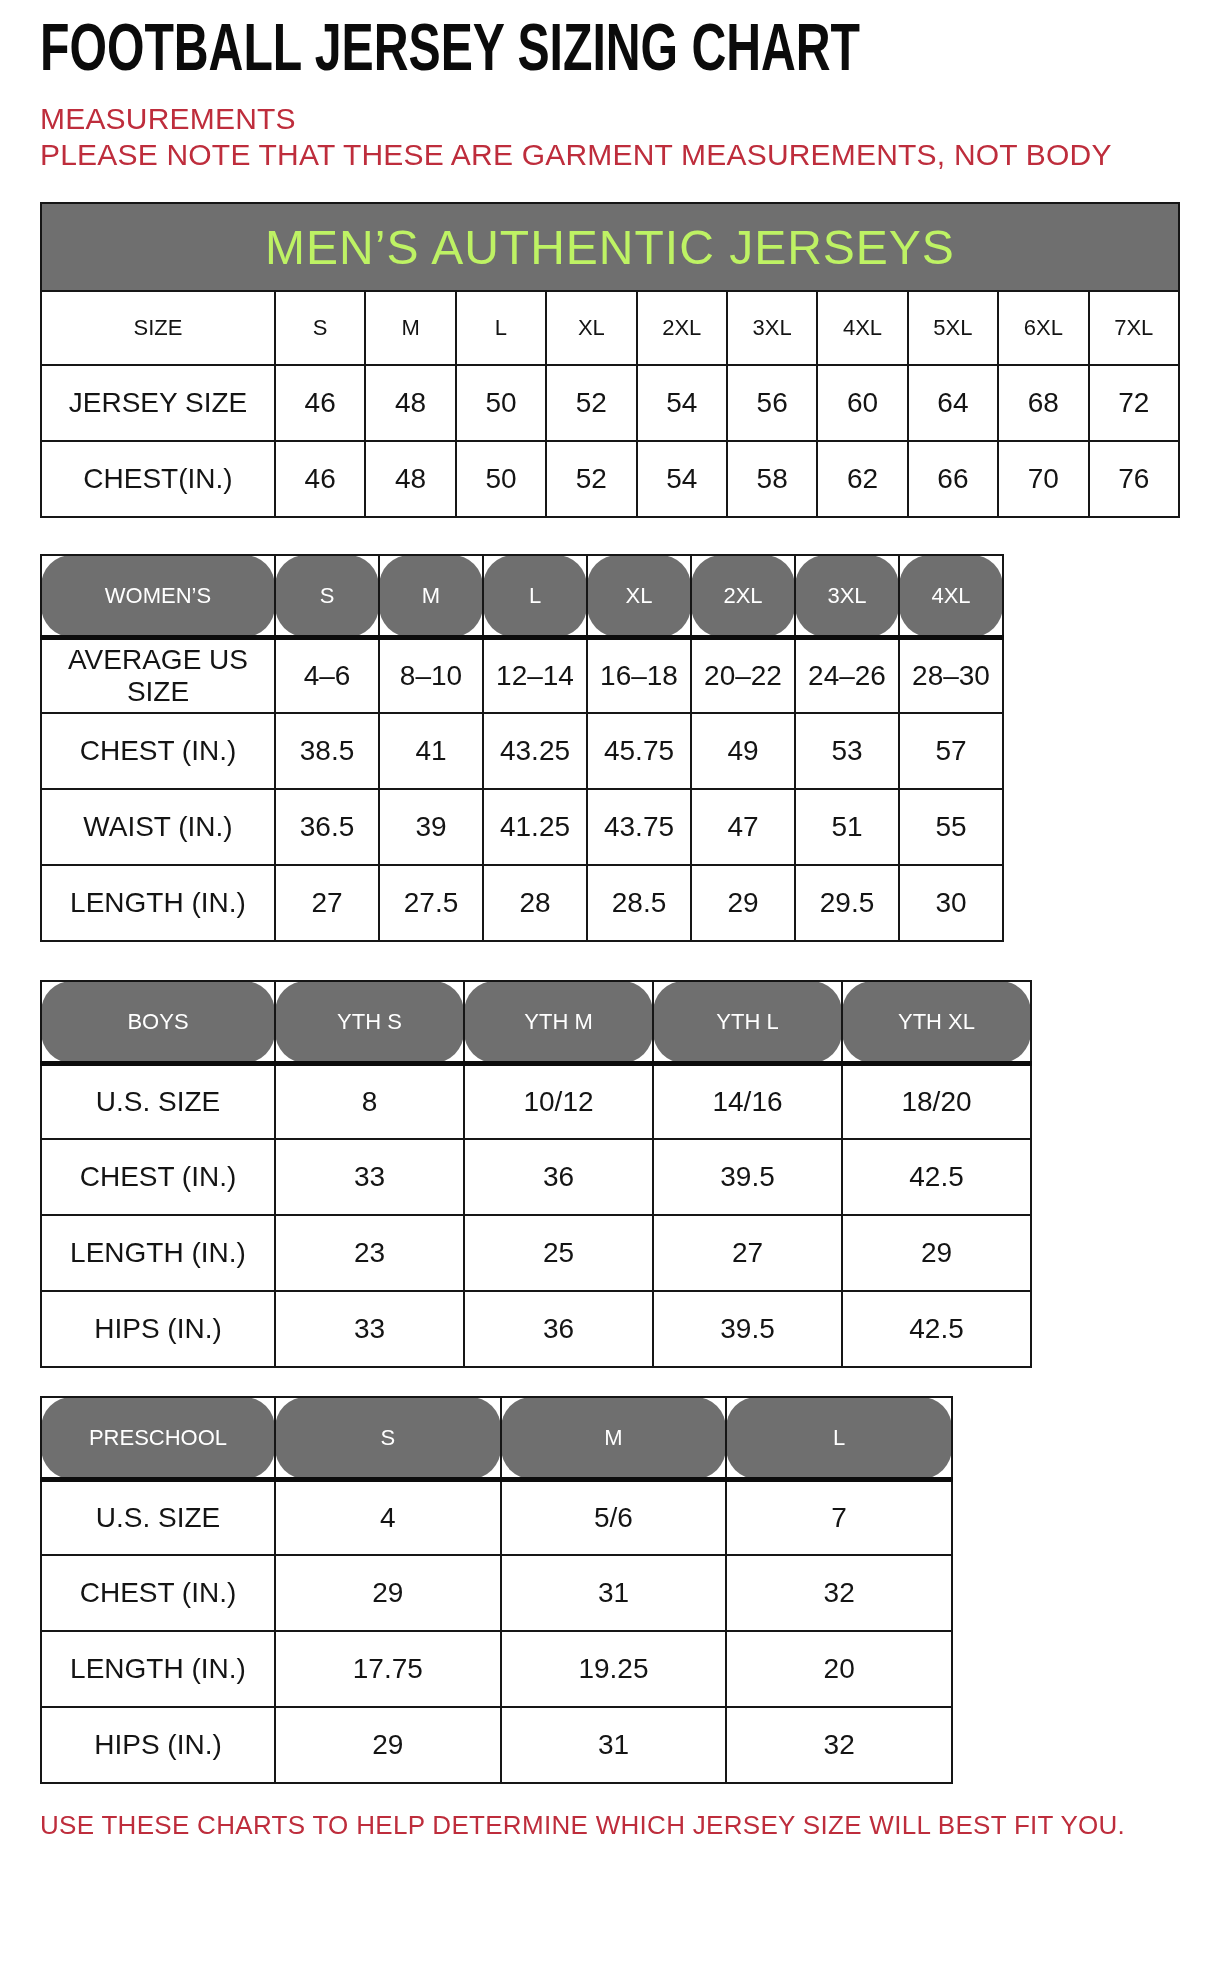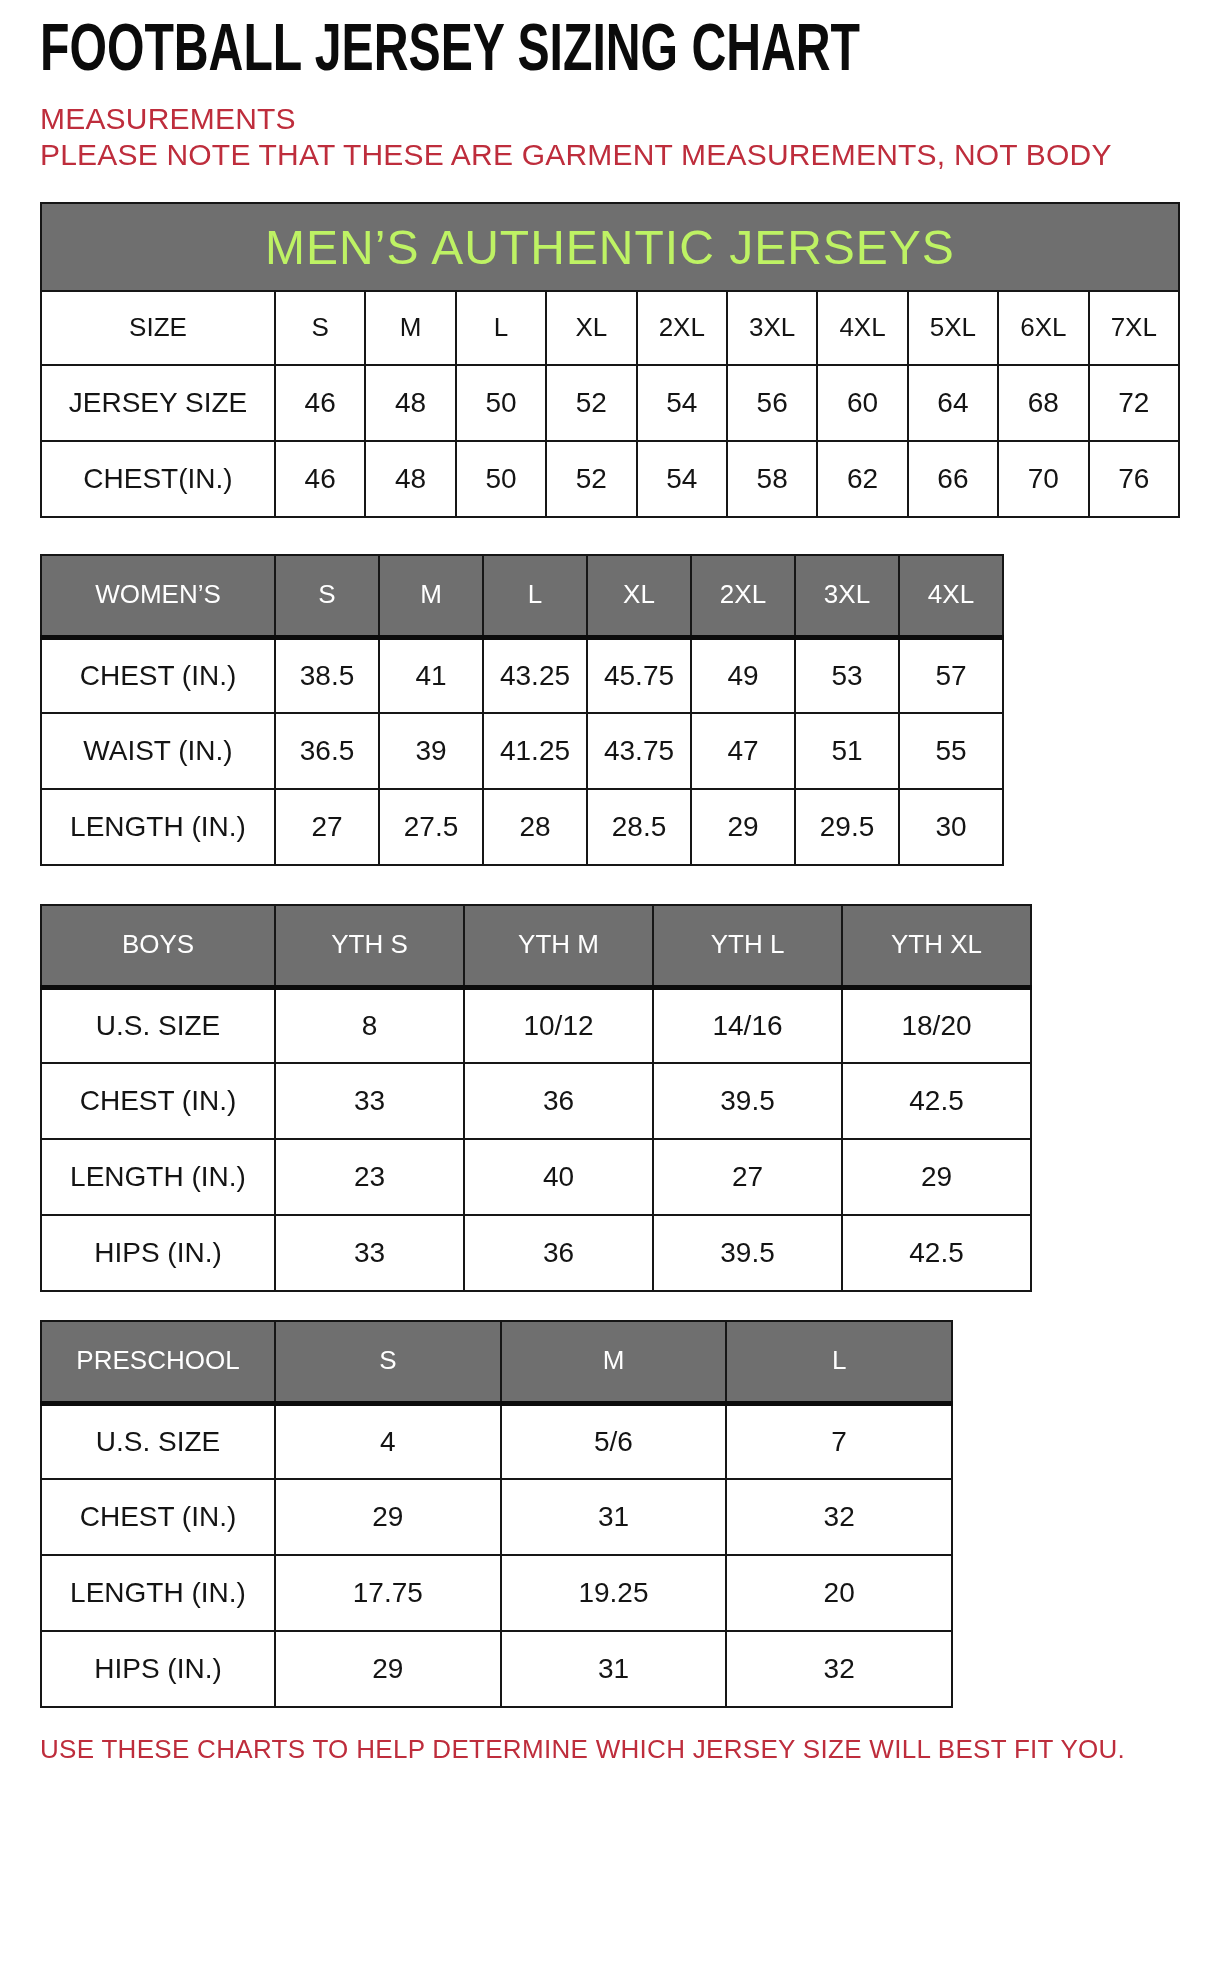--- a/index.html
+++ b/index.html
@@ -42,21 +42,21 @@
 
   table.size-table{border-collapse:collapse;table-layout:fixed;width:100%;}
   .size-table th,.size-table td{
     box-sizing:border-box;border:2px solid var(--line);
     text-align:center;vertical-align:middle;
     font-weight:normal;font-size:28px;color:var(--ink);
     height:76px;padding:2px 4px;line-height:1.15;background:#fff;
   }
   .size-table thead th{
     background:var(--header-gray);color:#ffffff;
-    border-bottom:5px solid #0c0c0c;height:82px;font-size:26px;
+    border-bottom:5px solid #0c0c0c;height:82px;font-size:22px;border-radius:31px;
   }
   .wrap-mens .size-table thead th{
     background:#ffffff;color:var(--ink);
     border-bottom:2px solid var(--line);height:74px;
   }
   col.label-col{width:234px;}
 
   .footer{
     margin:26px 0 0 0;color:var(--accent-red);
     font-size:26px;letter-spacing:.3px;white-space:nowrap;
@@ -160,20 +160,30 @@
               <th>M</th>
               <th>L</th>
               <th>XL</th>
               <th>2XL</th>
               <th>3XL</th>
               <th>4XL</th>
             </tr>
           </thead>
           <tbody>
             <tr>
+              <th scope="row">AVERAGE US SIZE</th>
+              <td>4–6</td>
+              <td>8–10</td>
+              <td>12–14</td>
+              <td>16–18</td>
+              <td>20–22</td>
+              <td>24–26</td>
+              <td>28–30</td>
+            </tr>
+            <tr>
               <th scope="row">CHEST (IN.)</th>
               <td>38.5</td>
               <td>41</td>
               <td>43.25</td>
               <td>45.75</td>
               <td>49</td>
               <td>53</td>
               <td>57</td>
             </tr>
             <tr>
@@ -231,21 +241,21 @@
             <tr>
               <th scope="row">CHEST (IN.)</th>
               <td>33</td>
               <td>36</td>
               <td>39.5</td>
               <td>42.5</td>
             </tr>
             <tr>
               <th scope="row">LENGTH (IN.)</th>
               <td>23</td>
-              <td>40</td>
+              <td>25</td>
               <td>27</td>
               <td>29</td>
             </tr>
             <tr>
               <th scope="row">HIPS (IN.)</th>
               <td>33</td>
               <td>36</td>
               <td>39.5</td>
               <td>42.5</td>
             </tr>

